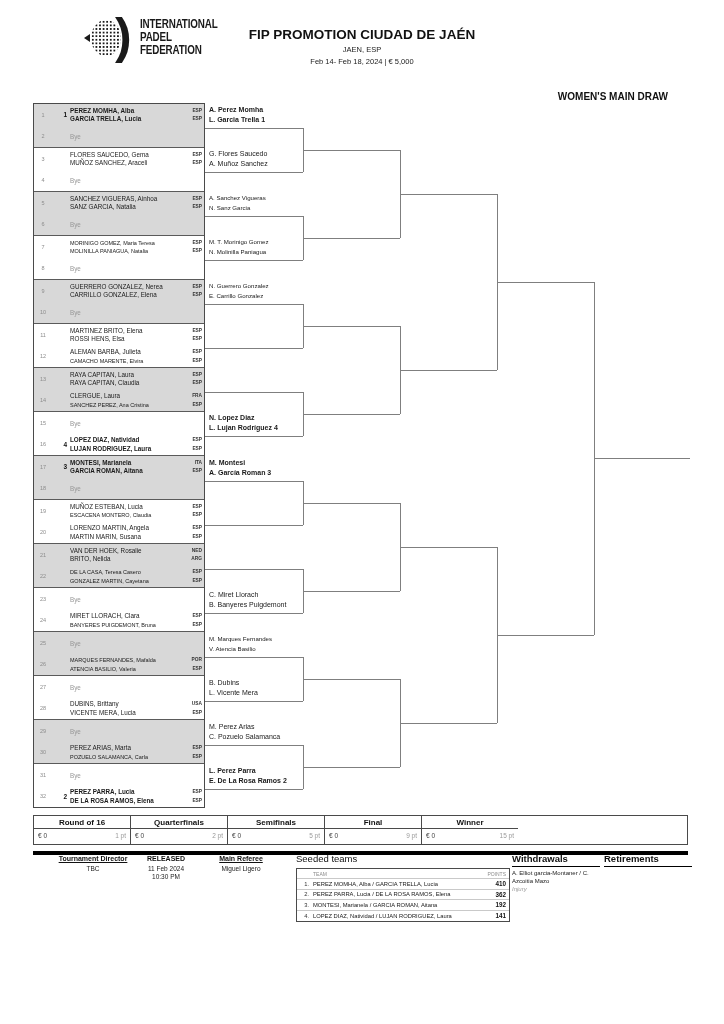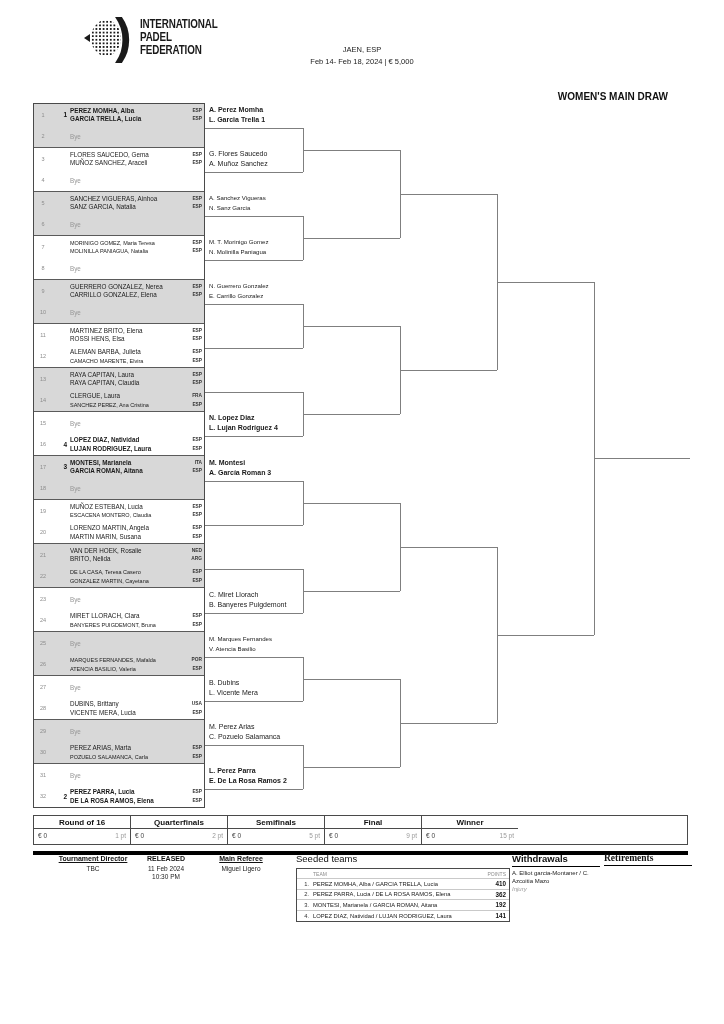--- a/index.html
+++ b/index.html
@@ -72,40 +72,41 @@
   .strow:last-child { border-bottom:none; }
   .sthead { height:10px; }
   .sthead span { font-size:5px; color:#8c8c8c; }
   .st-no { width:12px; text-align:right; font-size:5.8px; color:#333; flex:none; }
   .st-team { flex:1; text-align:left; font-size:5.8px; color:#1a1a1a; padding-left:4px; white-space:nowrap; overflow:hidden; }
   .st-pts { width:26px; text-align:right; font-size:6.3px; font-weight:700; padding-right:3px; flex:none; }
   .sthead .st-team { font-size:5px; color:#8c8c8c; }
   .sthead .st-pts { font-size:5px; color:#8c8c8c; font-weight:400; }
 
   #withdrawals { position:absolute; left:512px; top:853px; width:88px; text-align:left; }
-  #retirements { position:absolute; left:604px; top:853px; width:88px; text-align:left;font-family:Liberation Serif, serif; }
+  #retirements { position:absolute; left:604px; top:853px; width:88px; text-align:left; }
   .wttl { font-size:9.5px; font-weight:700; border-bottom:1.5px solid #000; padding-bottom:2px; }
   .wentry { font-size:6px; line-height:7.5px; margin-top:3px; color:#222; }
   .wreason { font-size:6px; font-style:italic; color:#9a9a9a; margin-top:1px; }
 </style>
 </head>
 <body>
 
 <div id="page">
 
   <div id="logo">
     <span class="arrow"></span>
     <span class="ball"></span>
     <span class="paren">)</span>
     <span class="ltxt">
       <div>INTERNATIONAL</div>
       <div>PADEL</div>
       <div>FEDERATION</div>
     </span>
   </div>
+  <div id="title">FIP PROMOTION CIUDAD DE JAÉN</div>
   <div id="loc">JAEN, ESP</div>
   <div id="dates">Feb 14- Feb 18, 2024  |  € 5,000</div>
   <div id="drawttl">WOMEN'S MAIN DRAW</div>
 
   <div id="draw-table">
       <div class="pair shade">
         <div class="row bold">
           <span class="rnum">1</span>
           <span class="seed">1</span>
           <div class="names">

